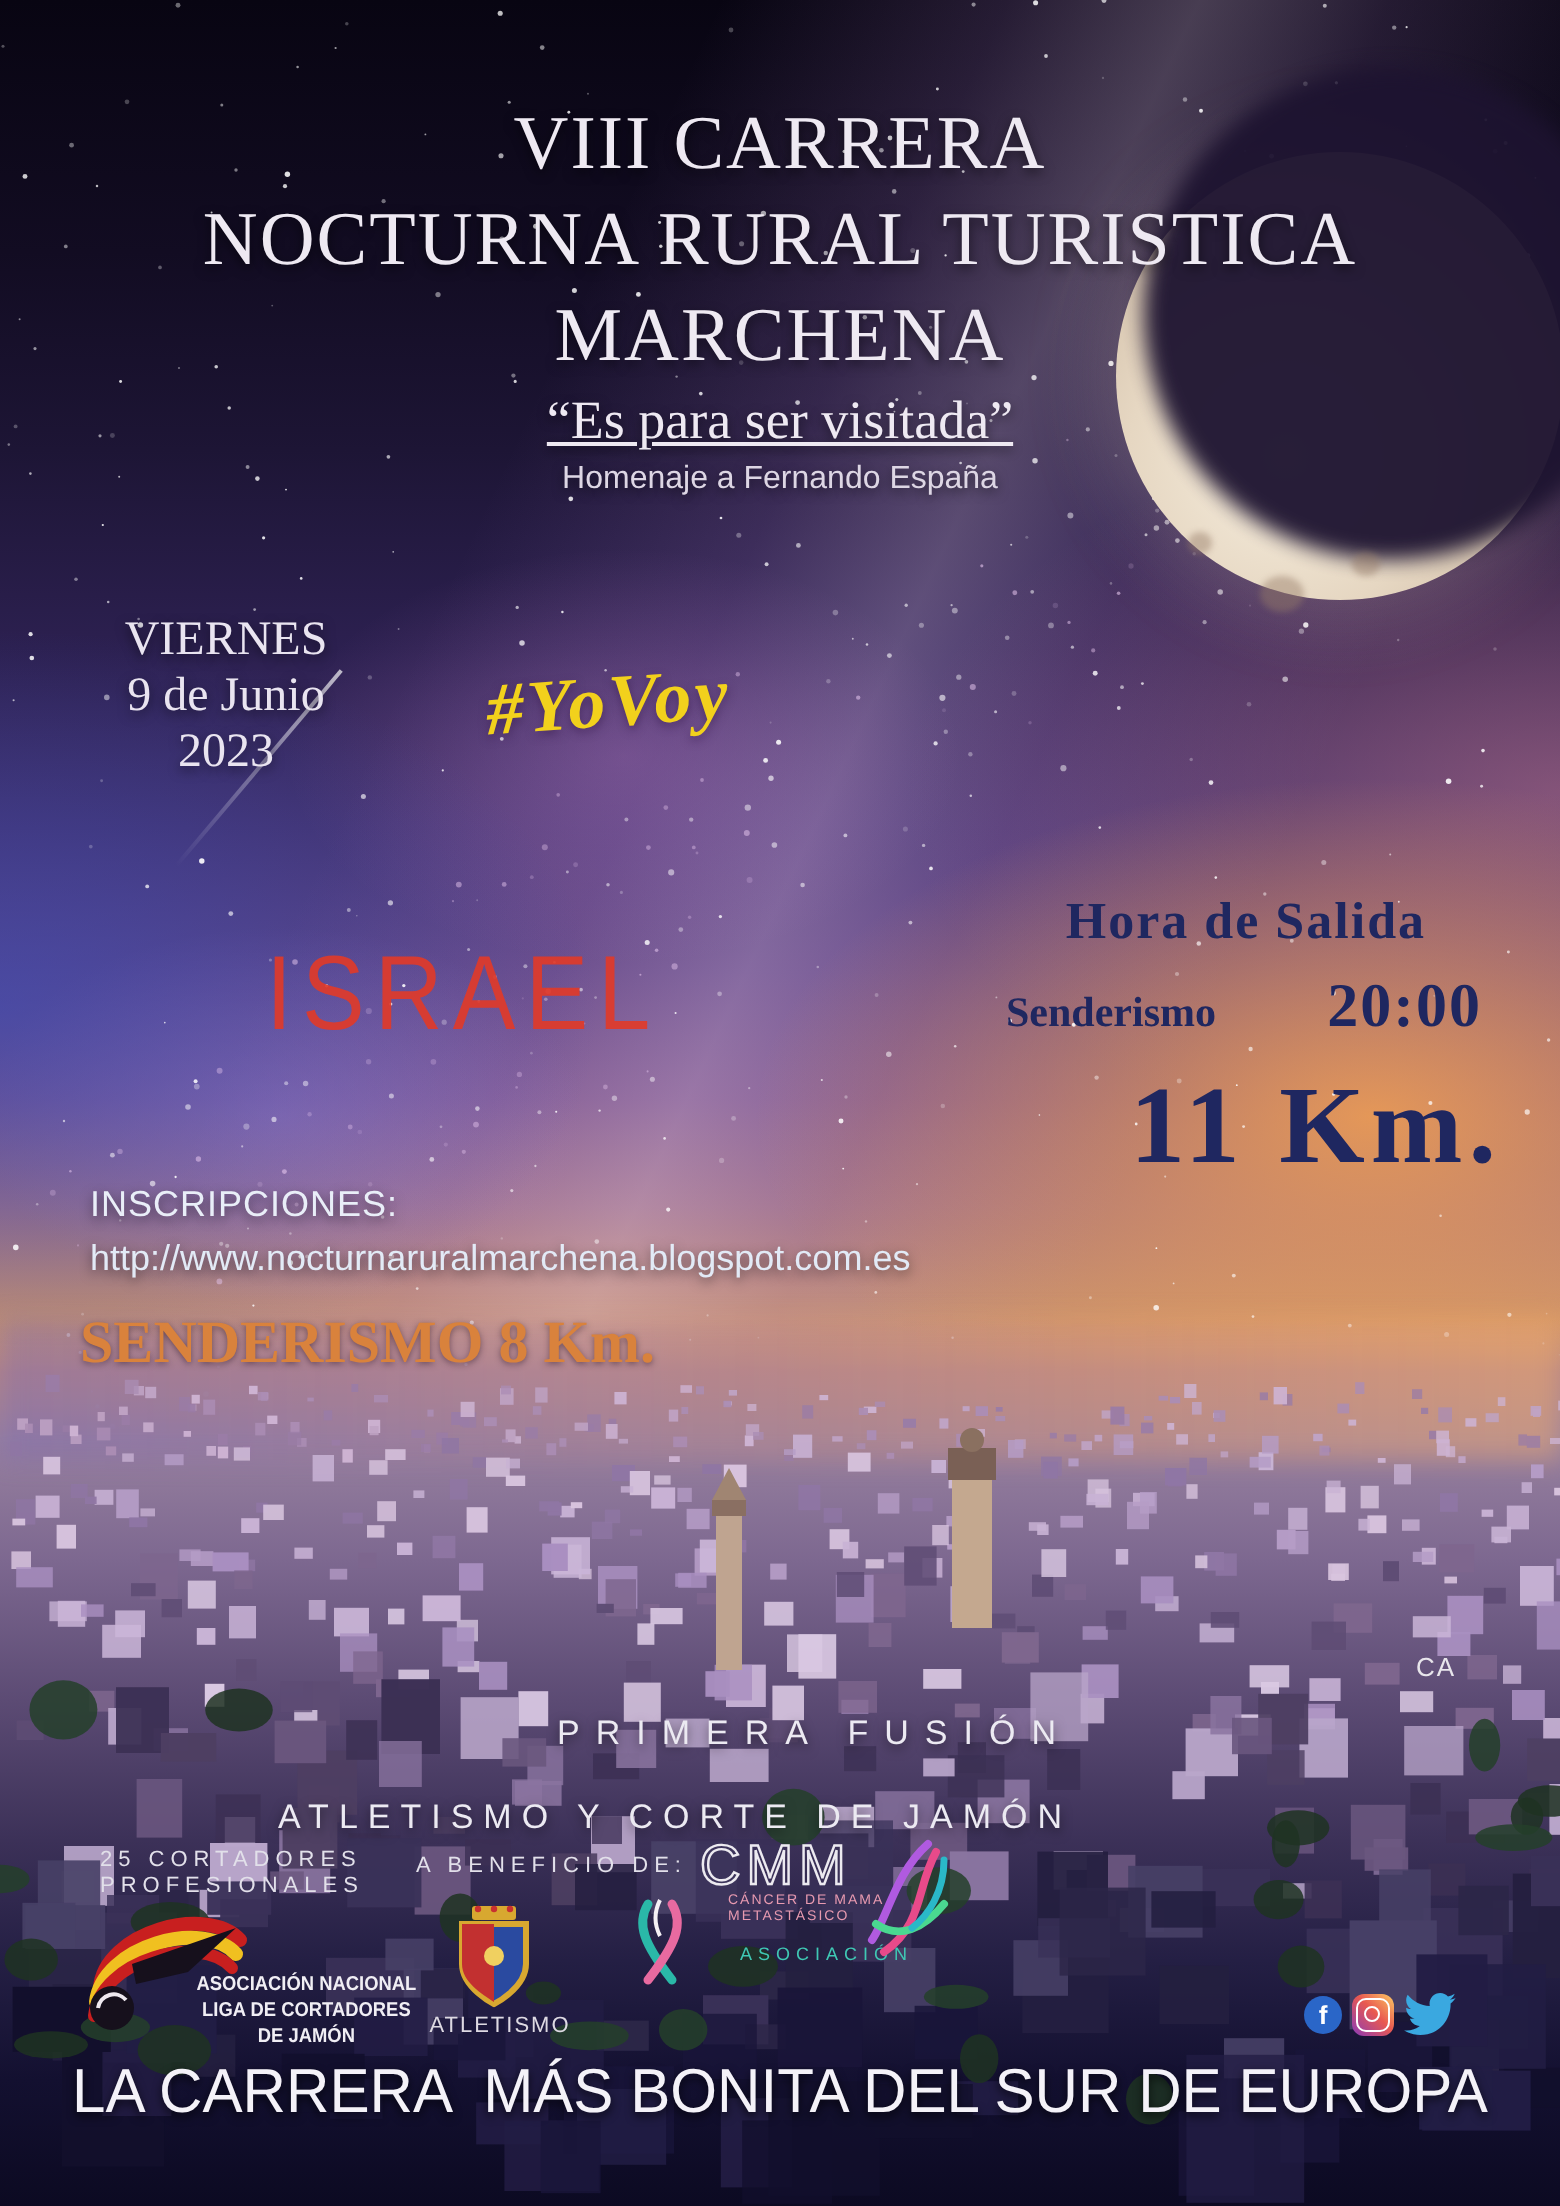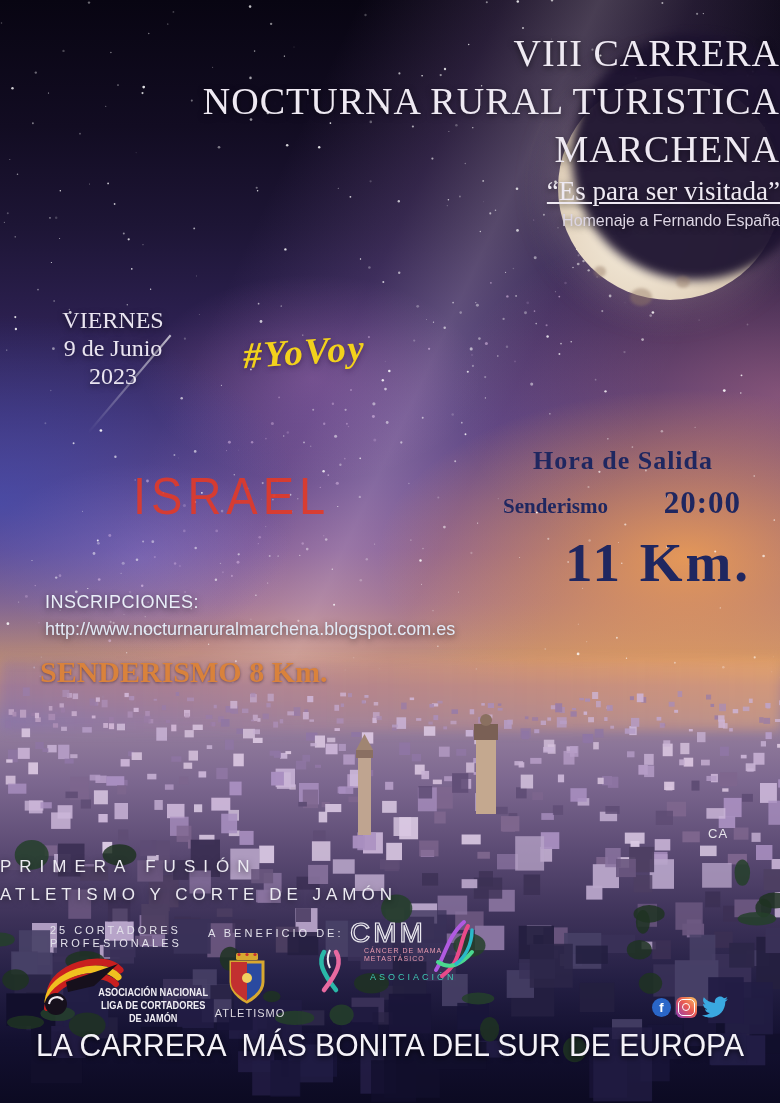--- a/index.html
+++ b/index.html
@@ -41,21 +41,21 @@
     background:linear-gradient(90deg, rgba(120,100,180,.35), rgba(216,150,120,.45) 70%, rgba(240,170,110,.5));
     filter:blur(6px);}
   #buildings{position:absolute;left:0;top:0;}
 
   
   .serif{font-family:"Liberation Serif","DejaVu Serif",serif;}
   .slab{font-family:Liberation Serif, serif;}
   .white-sh{text-shadow:0 2px 6px rgba(0,0,0,.55);}
   .z{z-index:10;}
 
-  .title-block{left:0;top:29px;width:780px;text-align:right;color:#eee9f2;}
+  .title-block{left:0;top:48px;width:780px;text-align:center;color:#eee9f2;}
   .title-line{font-size:38px;line-height:48px;letter-spacing:1px;}
   .quote{font-size:27px;line-height:32px;margin-top:2px;text-decoration:underline;}
   .tribute{font-family:"Liberation Sans",sans-serif;font-size:16px;color:#ddd6e4;margin-top:5px;}
 
   .date-block{left:48px;top:306px;width:130px;text-align:center;color:#e9e4f0;
     font-size:24px;line-height:28px;}
 
   .hashtag{left:243px;top:330px;font-size:37px;font-style:italic;font-weight:bold;
     color:#f2d11c;transform:rotate(-4deg);letter-spacing:2px;
     text-shadow:0 2px 5px rgba(60,30,80,.6);}
@@ -70,23 +70,23 @@
   .sch-time{font-size:31px;font-weight:bold;letter-spacing:1px;}
   .sch-dist{text-align:right;font-size:55px;font-weight:bold;letter-spacing:3px;margin-top:10px;}
 
   .inscriptions{left:45px;top:592px;color:#e9eef8;}
   .insc-label{font-size:18px;letter-spacing:.5px;}
   .insc-url{font-size:18px;margin-top:6px;color:#e2eaf6;}
 
   .senderismo{left:40px;top:655px;font-size:30px;font-weight:bold;color:#d9823c;
     text-shadow:0 1px 3px rgba(40,20,40,.5);}
 
-  .fusion{left:0;top:857px;width:520px;text-align:left;color:#eceaf2;}
+  .fusion{left:16px;top:857px;width:520px;text-align:right;color:#eceaf2;}
   .fusion-l1{font-size:17px;letter-spacing:8px;}
-  .fusion-l2{font-size:17px;letter-spacing:5px;margin-top:8px;}
+  .fusion-l2{font-size:17px;letter-spacing:5px;margin-top:22px;}
 
   .cortadores{left:50px;top:924px;color:#e2e0ea;font-size:11px;letter-spacing:3px;line-height:13px;}
   .beneficio{left:208px;top:927px;color:#e2e0ea;font-size:11px;letter-spacing:3px;}
 
   .liga-text{left:98px;top:986px;width:120px;color:#f0eef4;font-size:10px;font-weight:bold;
     line-height:13px;text-align:center;transform:scaleX(.92);transform-origin:left;}
   .colabora{left:210px;top:1007px;width:80px;text-align:center;color:#ddd9e2;font-size:11px;letter-spacing:1px;}
 
   .cmm{left:350px;top:919px;width:130px;}
   .cmm-name{font-size:28px;letter-spacing:3px;color:transparent;-webkit-text-stroke:1.2px #eceaf0;

